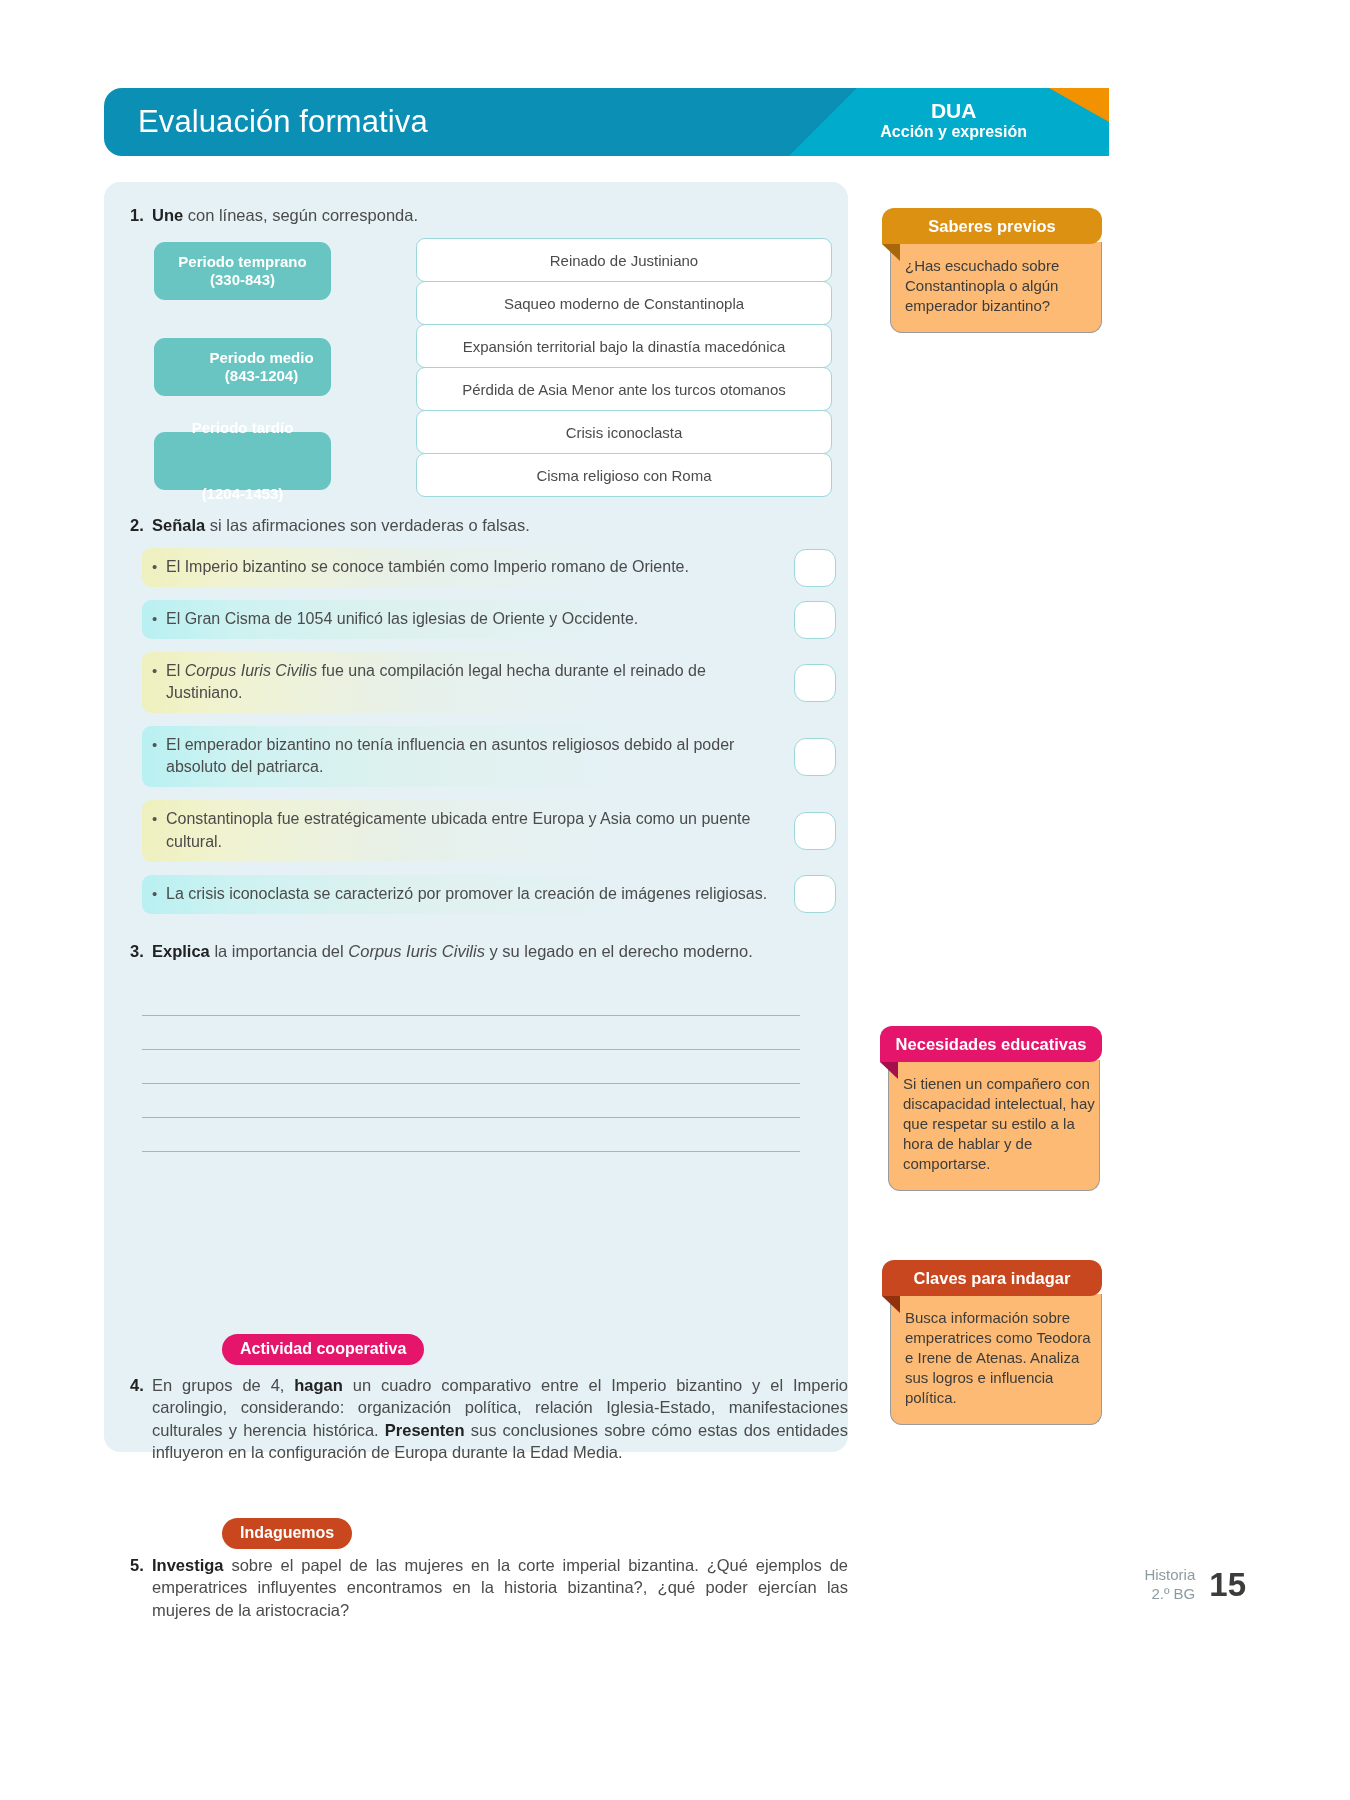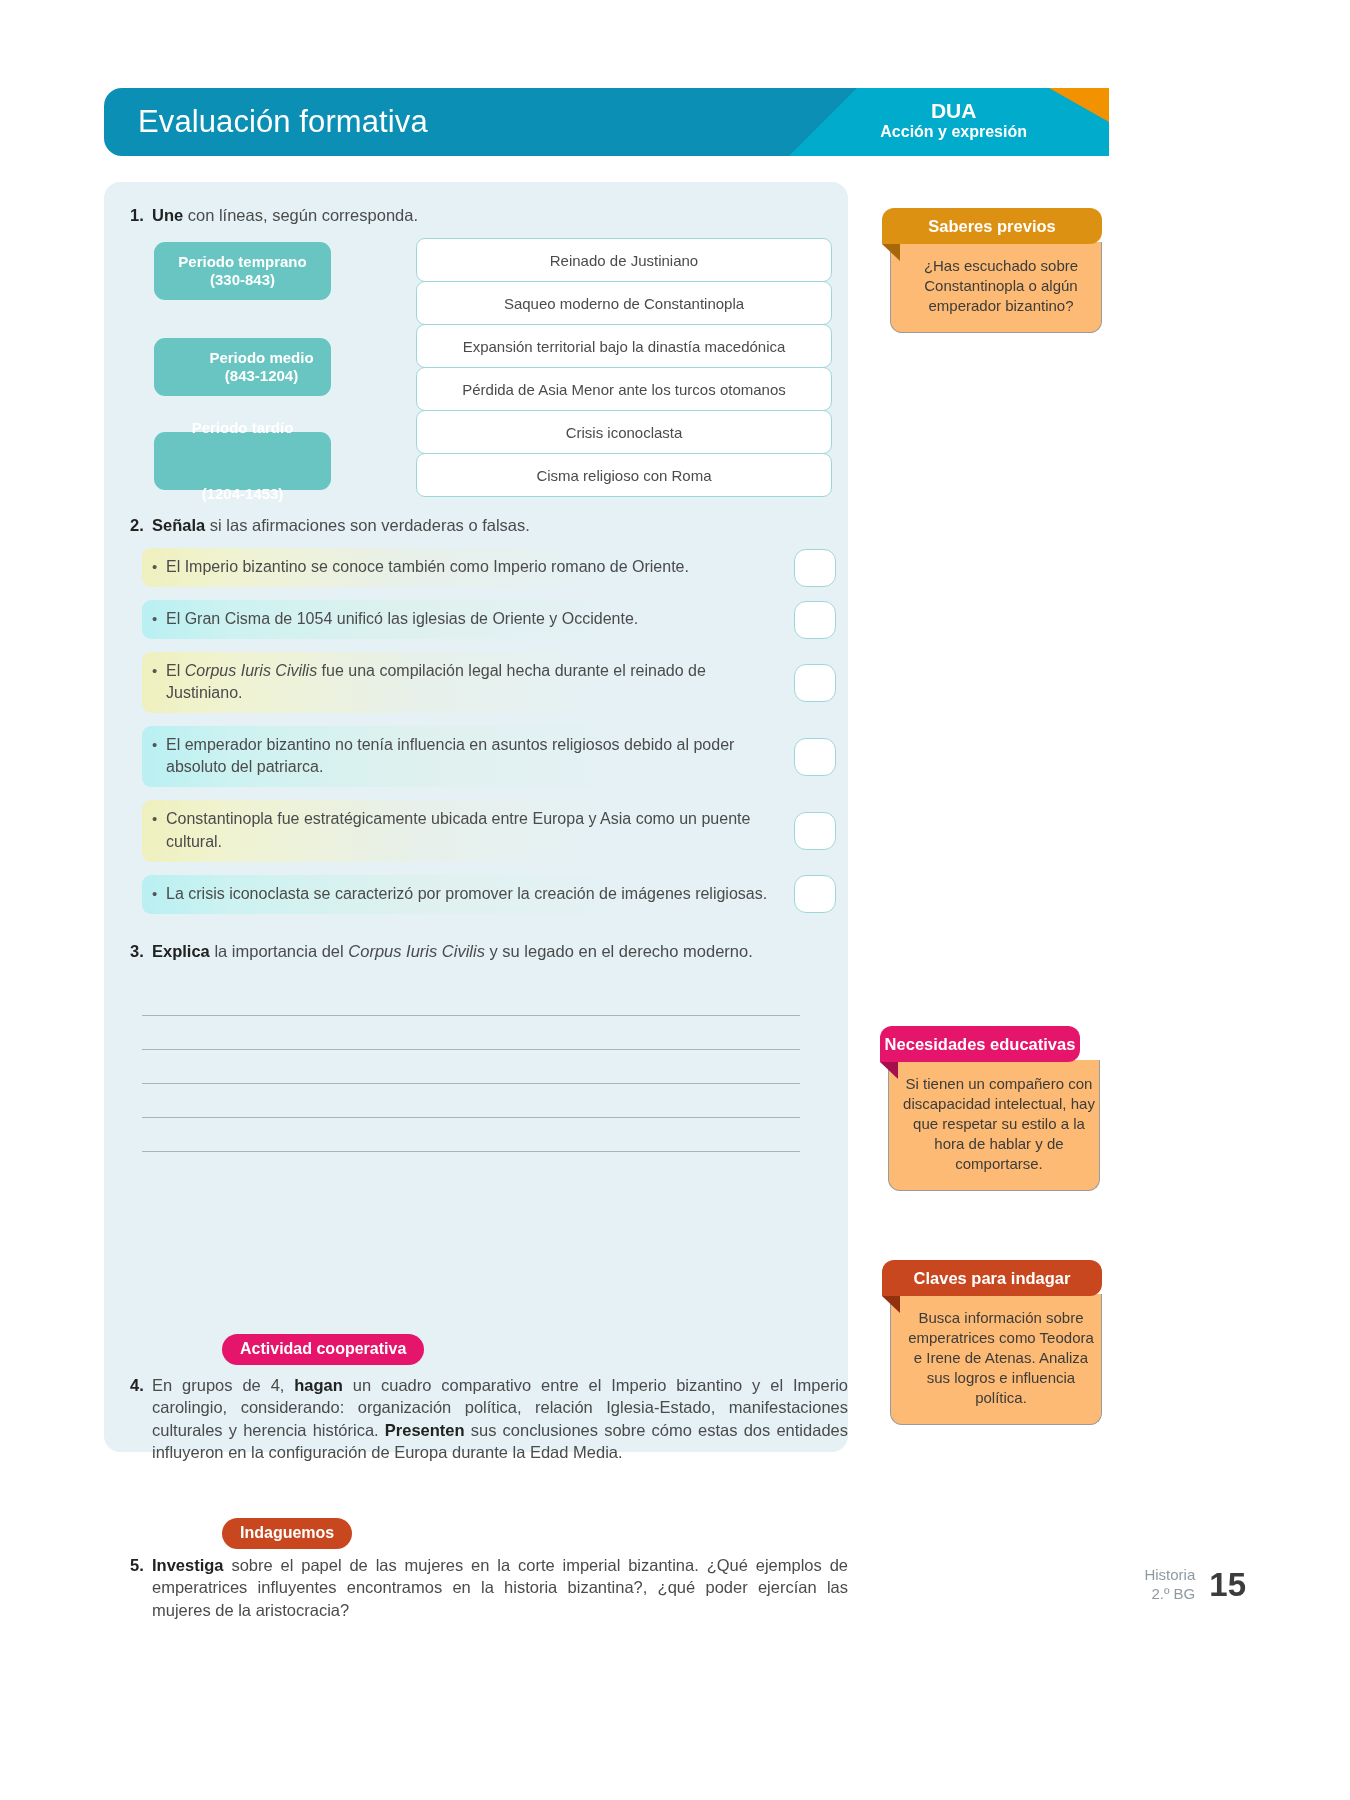--- a/index.html
+++ b/index.html
@@ -115,21 +115,21 @@
   #badge-coop { position:absolute; left:118px; top:1152px; }
   #badge-coop .badge { background:#E5156B; }
   #badge-indaga { position:absolute; left:118px; top:1336px; }
   #badge-indaga .badge { background:#C9471E; }
 
   #ex4 { position:absolute; left:14px; top:1192px; width:730px; }
   #ex5 { position:absolute; left:14px; top:1372px; width:730px; }
   .just { text-align:justify; }
 
   
-  .callout { position:absolute; width:232px;text-align:center; }
+  .callout { position:absolute; width:232px; }
   .callout .tab {
     position:relative; height:36px; border-radius:12px 12px 12px 0;
     color:#fff; font-weight:700; font-size:16.5px;
     display:flex; align-items:center; justify-content:center;
     margin-left:12px; width:220px;
     z-index:3;
   }
   .callout .fold {
     position:absolute; left:12px; top:36px; width:18px; height:17px;
     z-index:2;
@@ -144,21 +144,21 @@
     font-size:15px; line-height:1.33; color:#3c3c3b;
     background:#fdba74;
     z-index:1;
   }
 
   #c-saberes { left:870px; top:208px; }
   #c-saberes .tab { background:#DD9113; }
   #c-saberes .fold { background:#A8680A; }
 
   #c-necesidades { left:870px; top:1026px; }
-  #c-necesidades .tab { background:#E5156B; width:200px; margin-left:10px;}
+  #c-necesidades .tab { background:#E5156B; width:222px; margin-left:10px;}
   #c-necesidades .fold { background:#A70E4C; left:10px; }
   #c-necesidades .body { margin-left:18px; }
 
   #c-claves { left:870px; top:1260px; }
   #c-claves .tab { background:#C9471E; }
   #c-claves .fold { background:#93310F; }
 
   
   #footer { position:absolute; right:104px; bottom:196px; display:flex; align-items:center; gap:14px; }
   #footer .fl { text-align:right; color:#8d9ba1; font-size:15px; line-height:1.25; }

